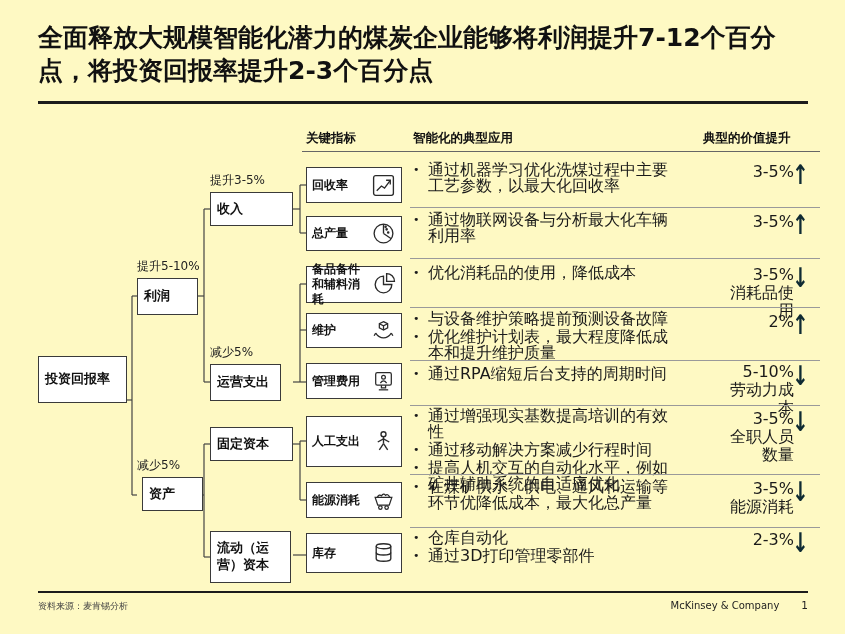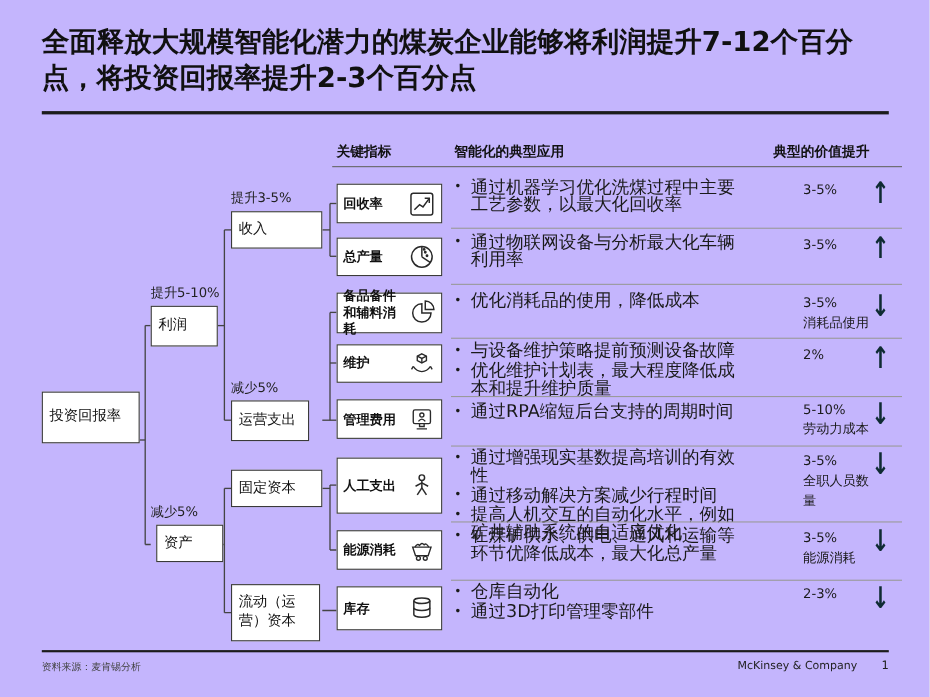--- a/index.html
+++ b/index.html
@@ -1,38 +1,38 @@
 <!DOCTYPE html>
 <html><head>
 <meta charset="utf-8">
 <style>
   html,body{margin:0;padding:0;background:#e8e8e8;}
-  .page{position:relative;width:845px;height:634px;background:#c4b5fd;overflow:hidden;
+  .page{position:relative;width:845px;height:634px;background:#fef9c3;overflow:hidden;
         font-family:"DejaVu Sans",sans-serif;color:#1a1a1a;}
   .title{position:absolute;left:38px;top:22px;width:772px;font-size:25px;font-weight:bold;
          line-height:1.3;color:#111;}
   .title-rule{position:absolute;left:38px;top:101px;width:770px;height:3px;background:#1c1c1c;}
   .col-head{position:absolute;top:130px;font-size:12.5px;font-weight:bold;color:#111;}
   .head-rule{position:absolute;left:302px;top:151px;width:518px;height:1px;background:#666;}
   .connectors{position:absolute;left:0;top:0;pointer-events:none;}
   .tbox{position:absolute;box-sizing:border-box;border:1.5px solid #3a3a3a;background:#fff;
-        display:flex;align-items:center;padding:16px 6px;font-size:13px;font-weight:normal;
+        display:flex;align-items:center;padding:16px 6px;font-size:13px;font-weight:bold;
         line-height:1.3;color:#111;}
   .change{position:absolute;font-size:12px;color:#222;white-space:nowrap;}
   .ibox{position:absolute;left:306px;width:96px;box-sizing:border-box;border:1.5px solid #3a3a3a;
         background:#fff;display:flex;align-items:center;justify-content:space-between;
         padding:0 5px;font-size:12px;font-weight:bold;line-height:1.25;color:#111;}
   .ibox .ilabel{max-width:62px;}
   .icon{flex:0 0 auto;}
   .icon svg{display:block;}
   .bullets{position:absolute;left:413px;width:262px;font-size:16px;line-height:16px;color:#1a1a1a;}
   .bullet{display:flex;margin-bottom:2px;}
   .bullet .btext{flex:1;}
   .bullet::before{content:"•";width:15px;flex:0 0 15px;font-size:11px;}
-  .val{position:absolute;left:730px;width:64px;font-size:12px;line-height:18px;color:#1a1a1a;}
+  .val{position:absolute;left:730px;width:64px;font-size:16px;line-height:18px;color:#1a1a1a;text-align:right;}
   .arrow{position:absolute;left:792px;font-size:20px;font-weight:bold;color:#0f2b33;
          transform:scaleY(1.35);transform-origin:center top;line-height:22px;}
   .sep{position:absolute;left:410px;width:410px;height:1px;background:#9a9a9a;}
   .footer-rule{position:absolute;left:38px;top:591px;width:770px;height:2px;background:#1c1c1c;}
   .source{position:absolute;left:38px;top:600px;font-size:9px;color:#444;}
   .brand-wrap{position:absolute;right:37px;top:599px;display:flex;gap:22px;align-items:baseline;}
   .brand{font-size:10px;color:#222;}
   .pageno{font-size:10.5px;color:#222;}
 </style>
 </head>

